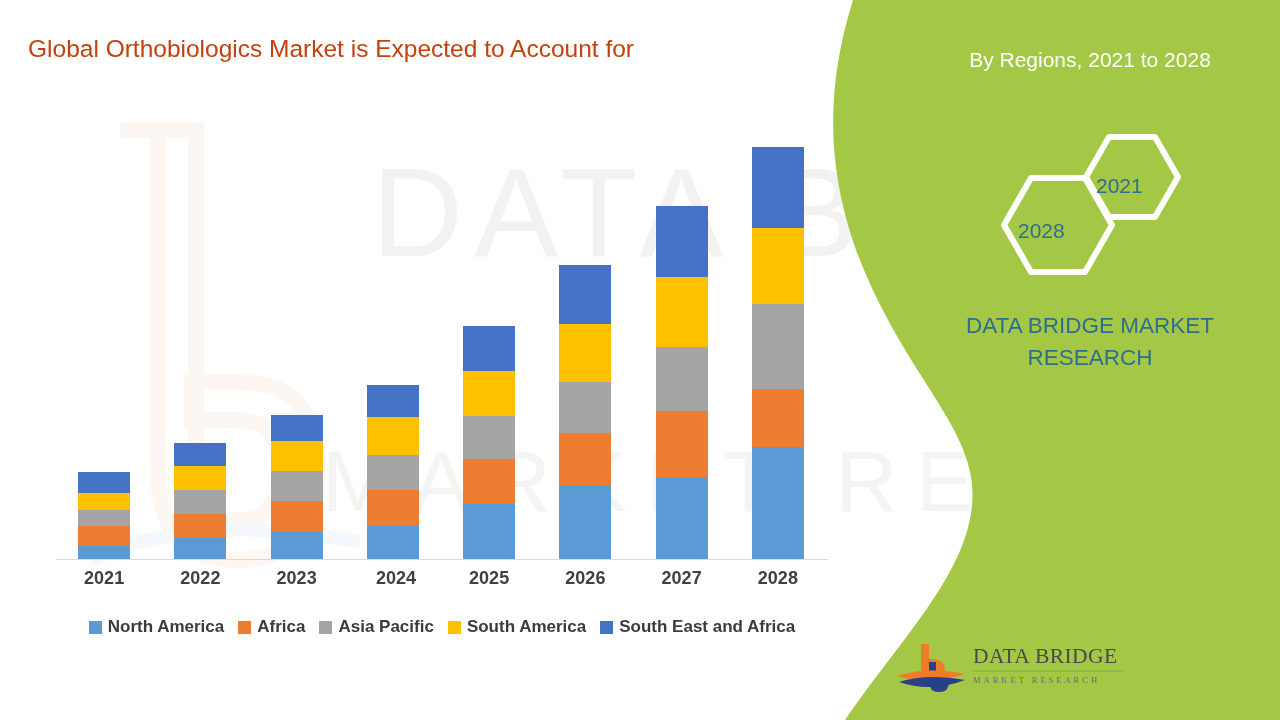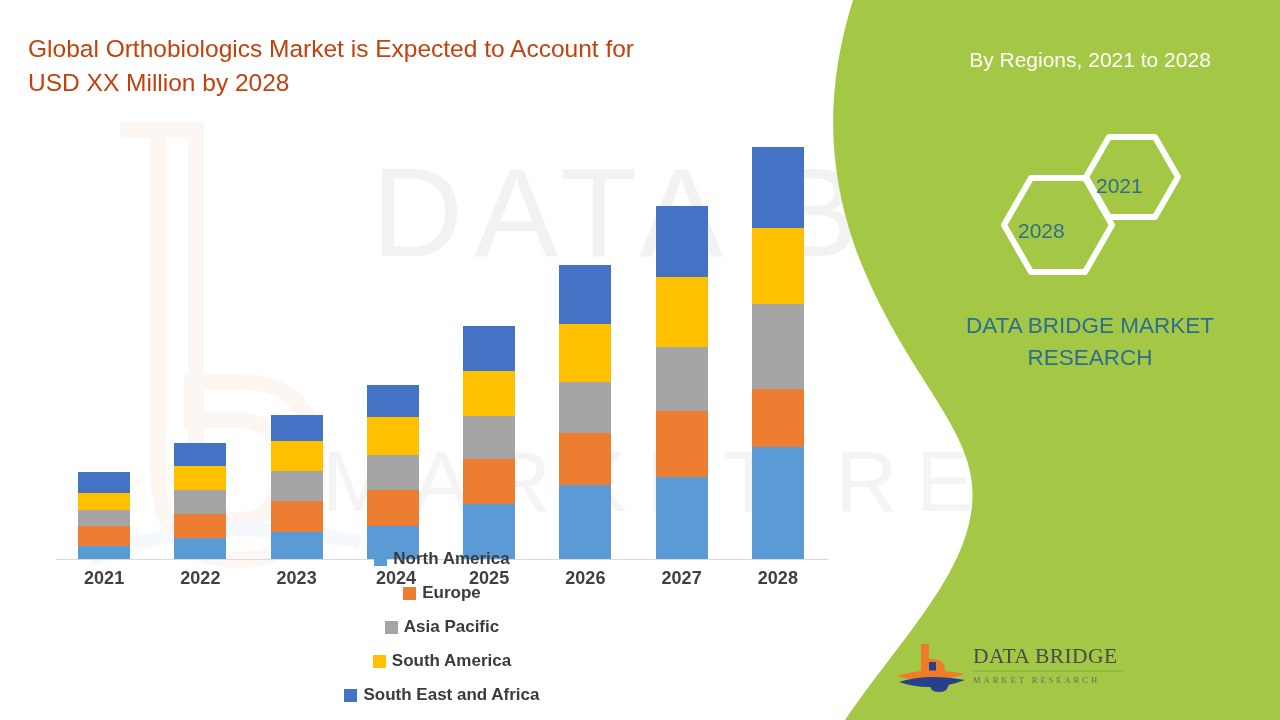--- a/index.html
+++ b/index.html
@@ -56,21 +56,21 @@
   .seg{width:100%;display:block;}
 
   #xlabels{position:absolute;left:56px;top:568px;width:772px;height:30px;}
   .xlab{
     position:absolute;top:0;width:80px;text-align:center;
     font-size:18px;font-weight:bold;color:#404040;
   }
 
   #legend{
     position:absolute;left:56px;top:614px;width:772px;height:26px;
-    display:flex;align-items:center;justify-content:center;gap:14px;flex-direction:column;
+    display:flex;align-items:center;justify-content:center;gap:14px;
   }
   .legend-item{display:flex;align-items:center;gap:6px;}
   .legend-swatch{width:13px;height:13px;display:block;}
   .legend-label{font-size:17px;font-weight:bold;color:#3b3b3b;white-space:nowrap;}
 
   
   #green-panel{position:absolute;left:0;top:0;width:1280px;height:720px;z-index:4;pointer-events:none;}
   #green-panel svg{display:block;}
 
   #right-content{position:absolute;left:900px;top:0;width:380px;height:720px;z-index:5;}
@@ -119,21 +119,20 @@
     <path d="M30 470 Q140 420 300 452" fill="none" stroke="#eef3fa" stroke-width="14"></path>
   </svg>
 
   <div class="wm" id="wm-top">DATA BRIDGE</div>
   <div class="wm" id="wm-bottom">MARKET RESEARCH</div>
 
   <div id="chart-panel">
 
     <div id="chart-title">
       <span>Global Orthobiologics Market is Expected to Account for</span>
-      <span class="l2">USD XX Million by 2028</span>
     </div>
 
     <div id="plot">
         <div class="bar-col" style="left: 22.125px;">
           <div class="bar">
             <span class="seg" style="height: 14.3684px; background: rgb(91, 155, 213);"></span>
             <span class="seg" style="height: 19.8947px; background: rgb(237, 125, 49);"></span>
             <span class="seg" style="height: 15.4737px; background: rgb(165, 165, 165);"></span>
             <span class="seg" style="height: 17.6842px; background: rgb(255, 192, 0);"></span>
             <span class="seg" style="height: 21px; background: rgb(68, 114, 196);"></span>
@@ -214,21 +213,21 @@
         <div class="xlab" style="left: 585.625px;">2027</div>
         <div class="xlab" style="left: 681.875px;">2028</div>
       </div>
     <div id="legend">
         <div class="legend-item">
           <span class="legend-swatch" style="background: rgb(91, 155, 213);"></span>
           <span class="legend-label">North America</span>
         </div>
         <div class="legend-item">
           <span class="legend-swatch" style="background: rgb(237, 125, 49);"></span>
-          <span class="legend-label">Europe</span>
+          <span class="legend-label">Africa</span>
         </div>
         <div class="legend-item">
           <span class="legend-swatch" style="background: rgb(165, 165, 165);"></span>
           <span class="legend-label">Asia Pacific</span>
         </div>
         <div class="legend-item">
           <span class="legend-swatch" style="background: rgb(255, 192, 0);"></span>
           <span class="legend-label">South America</span>
         </div>
         <div class="legend-item">

